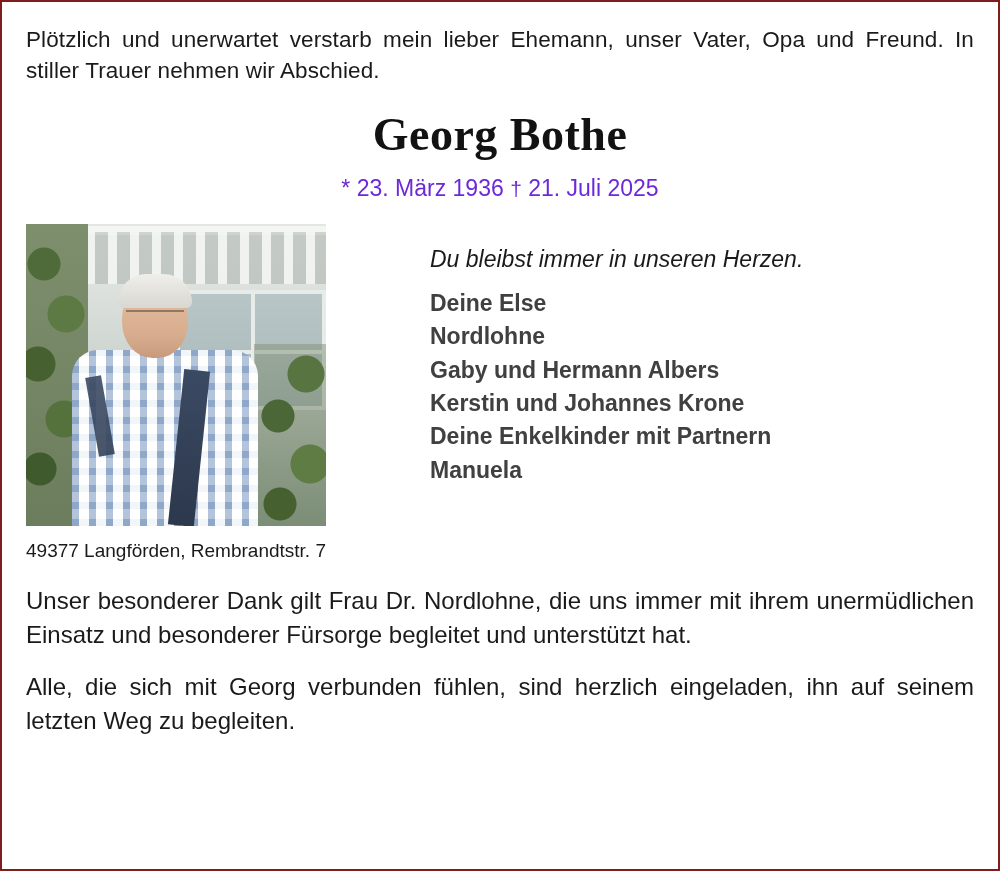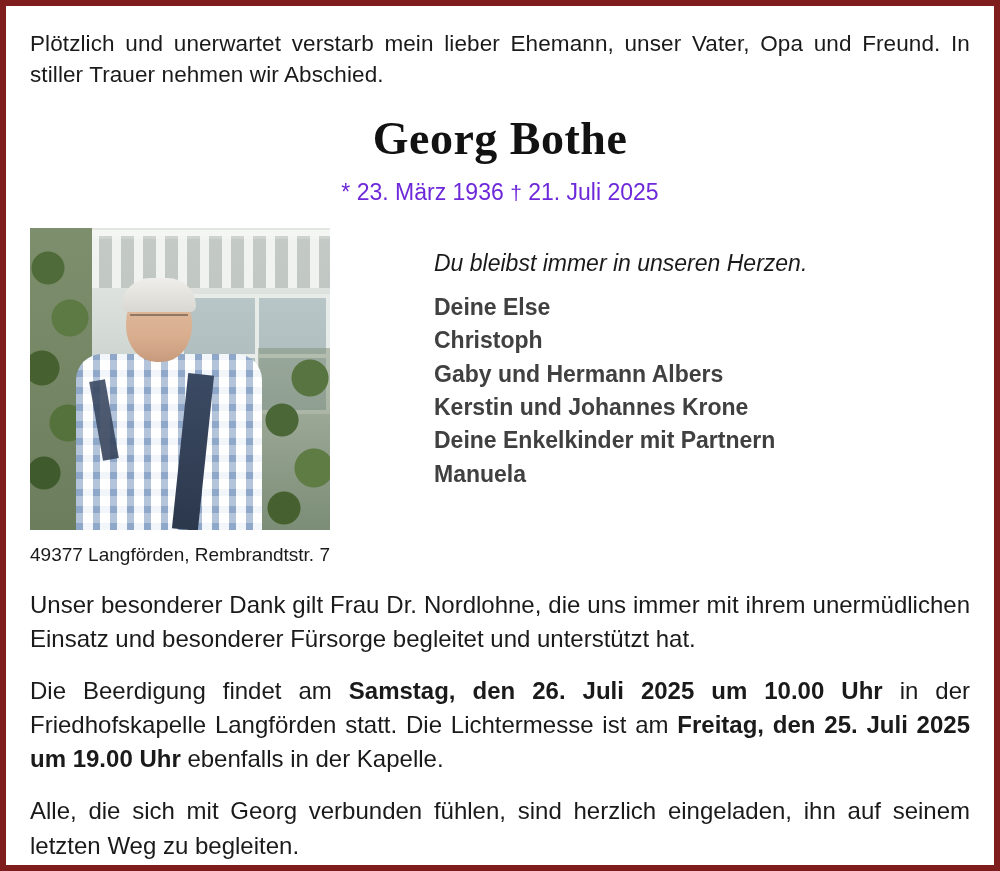--- a/index.html
+++ b/index.html
@@ -10,21 +10,21 @@
   body {
     font-family: "Liberation Sans", sans-serif;
     color: #1a1a1a;
   }
   .obituary {
     position: relative;
     width: 1000px;
     height: 871px;
     box-sizing: border-box;
     background: #ffffff;
-    border: 6px solid #7f1d1d;
+    border: 2px solid #7f1d1d;
     overflow: hidden;
   }
   .inner {
     box-sizing: border-box;
     width: 100%;
     height: 100%;
     padding: 22px 24px 0 24px;
   }
   .intro {
     font-size: 22.5px;
@@ -256,32 +256,31 @@
           <div class="ph-hair"></div>
           <div class="ph-glasses"></div>
         </div>
         <p class="address">49377 Langförden, Rembrandtstr. 7</p>
       </div>
 
       <div class="right-col">
         <p class="motto">Du bleibst immer in unseren Herzen.</p>
         <ul class="mourners">
           <li>Deine Else</li>
-          <li>Christoph</li>
+          <li>Nordlohne</li>
           <li>Gaby und Hermann Albers</li>
           <li>Kerstin und Johannes Krone</li>
           <li>Deine Enkelkinder mit Partnern</li>
           <li>Manuela</li>
         </ul>
       </div>
 
     </div>
 
     <div class="bottom">
       <p class="para">Unser besonderer Dank gilt Frau Dr. Nordlohne, die uns immer mit ihrem unermüdlichen Einsatz und besonderer Fürsorge begleitet und unterstützt hat.</p>
 
-      <p class="para"><span>Die Beerdigung findet am </span><b>Samstag, den 26. Juli 2025 um 10.00 Uhr</b><span> in der Friedhofskapelle Langförden statt. Die Lichtermesse ist am </span><b>Freitag, den 25. Juli 2025 um 19.00 Uhr</b><span> ebenfalls in der Kapelle.</span></p>
 
       <p class="para last">Alle, die sich mit Georg verbunden fühlen, sind herzlich eingeladen, ihn auf seinem letzten Weg zu begleiten.</p>
     </div>
 
   </div>
 </div>
 
 </body></html>

